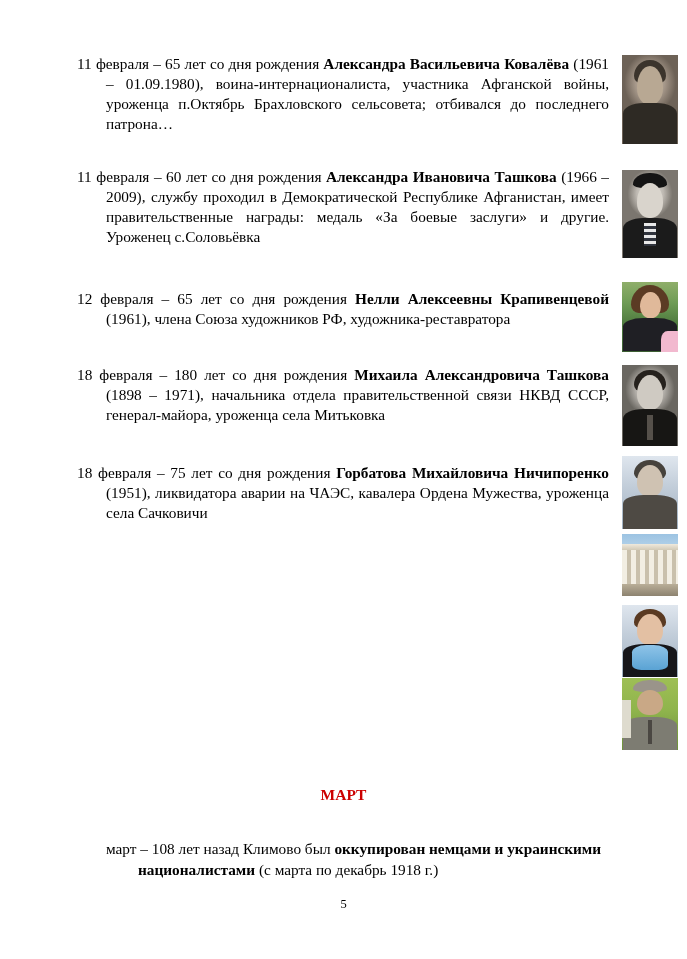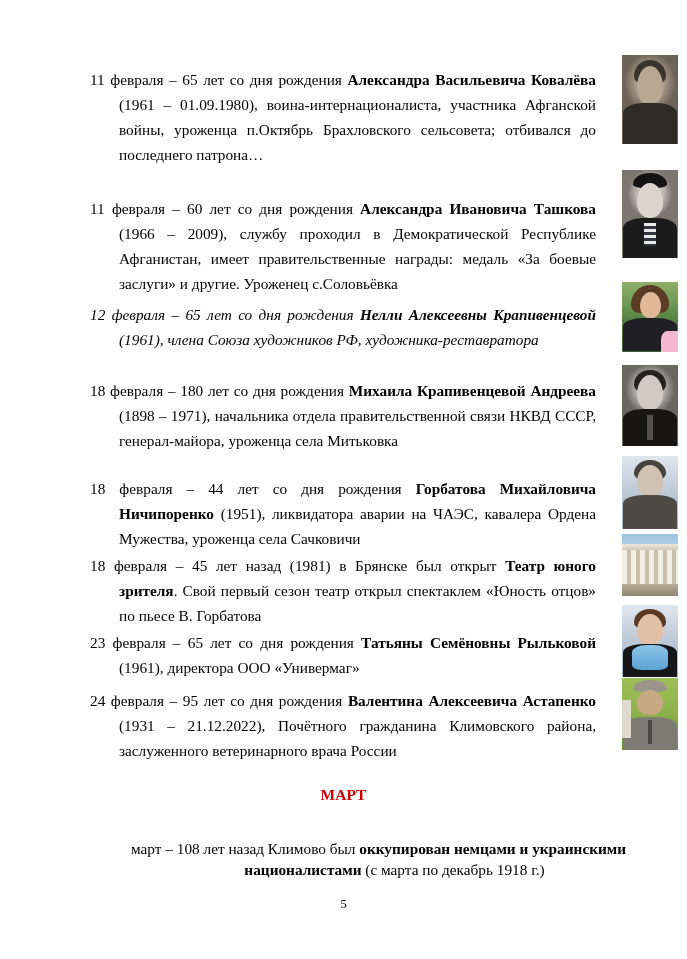--- a/index.html
+++ b/index.html
@@ -20,23 +20,23 @@
     width: 687px;
     height: 959px;
     box-sizing: border-box;
   }
 
   .entry {
     position: relative;
     margin-bottom: 13px;
   }
   .entry p {
-    margin: 16px;
+    margin: 3px;
     font-size: 15.3px;
-    line-height: 25px;
+    line-height: 20px;
     text-align: justify;
     text-indent: 0;
     padding-left: 29px;
   }
   
   .entry p {
     text-indent: -29px;
   }
 
   b { font-weight: bold; }
@@ -136,47 +136,38 @@
 </style>
 </head>
 <body style="background: rgb(255, 255, 255);">
 
 <div class="page">
 
   <div class="entry" style="position:absolute;left:74px;top:51px;width:538px;">
     <p><span>11  февраля  –  65  лет  со  дня  рождения  </span><b>Александра Васильевича Ковалёва</b><span> (1961 – 01.09.1980), воина-интернационалиста, участника Афганской войны, уроженца п.Октябрь Брахловского сельсовета; отбивался до последнего патрона…</span></p>
   </div>
 
-  <div class="entry" style="position:absolute;left:74px;top:180px;width:538px;">
+  <div class="entry" style="position:absolute;left:74px;top:164px;width:538px;">
     <p><span>11 февраля – 60 лет со дня рождения </span><b>Александра Ивановича Ташкова</b><span> (1966 – 2009), службу проходил в Демократической Республике Афганистан, имеет правительственные награды: медаль «За боевые заслуги» и другие. Уроженец с.Соловьёвка</span></p>
   </div>
 
-  <div class="entry" style="position:absolute;left:74px;top:286px;width:538px;font-style:italic;">
+  <div class="entry" style="position:absolute;left:74px;top:286px;width:538px;">
     <p><span>12  февраля  –  65  лет  со  дня  рождения  </span><b>Нелли Алексеевны Крапивенцевой</b><span> (1961), члена Союза художников РФ, художника-реставратора</span></p>
   </div>
 
   <div class="entry" style="position:absolute;left:74px;top:362px;width:538px;">
-    <p><span>18  февраля  –  180  лет  со  дня  рождения  </span><b>Михаила Крапивенцевой Андреева</b><span> (1898 – 1971), начальника отдела правительственной связи НКВД СССР, генерал-майора, уроженца села Митьковка</span></p>
+    <p><span>18  февраля  –  180  лет  со  дня  рождения  </span><b>Михаила Александровича Ташкова</b><span> (1898 – 1971), начальника отдела правительственной связи НКВД СССР, генерал-майора, уроженца села Митьковка</span></p>
   </div>
 
   <div class="entry" style="position:absolute;left:74px;top:460px;width:538px;">
-    <p><span>18 февраля – 44 лет со дня рождения </span><b>Горбатова Михайловича Ничипоренко</b><span> (1951), ликвидатора аварии на ЧАЭС, кавалера Ордена Мужества, уроженца села Сачковичи</span></p>
-  </div>
-
-  <div class="entry" style="position:absolute;left:74px;top:537px;width:538px;">
-    <p><span>18 февраля – 45 лет назад (1981) в Брянске был открыт </span><b>Театр юного зрителя</b><span>. Свой первый сезон театр открыл спектаклем «Юность отцов» по пьесе В. Горбатова</span></p>
-  </div>
-
-  <div class="entry" style="position:absolute;left:74px;top:614px;width:538px;">
-    <p><span>23 февраля – 65 лет со дня рождения </span><b>Татьяны Семёновны Рыльковой</b><span> (1961), директора ООО «Универмаг»</span></p>
-  </div>
-
-  <div class="entry" style="position:absolute;left:74px;top:672px;width:538px;">
-    <p><span>24  февраля  –  95  лет  со  дня  рождения  </span><b>Валентина Алексеевича Астапенко</b><span> (1931 – 21.12.2022), Почётного гражданина Климовского района, заслуженного ветеринарного врача России</span></p>
-  </div>
+    <p><span>18 февраля – 75 лет со дня рождения </span><b>Горбатова Михайловича Ничипоренко</b><span> (1951), ликвидатора аварии на ЧАЭС, кавалера Ордена Мужества, уроженца села Сачковичи</span></p>
+  </div>
+
+
+
 
   <div class="photo bg-sepia" style="left:622px;top:55px;width:56px;height:89px;">
     <div class="ph-inner">
       <div class="hair" style="background:#3b342c;"></div>
       <div class="face" style="background:#b8a893;"></div>
       <div class="torso" style="background:#2e2a24;"></div>
     </div>
   </div>
 
   <div class="photo bg-darkmil" style="left:622px;top:170px;width:56px;height:88px;">
@@ -238,17 +229,17 @@
       <div class="cap" style="background:#9a948a;"></div>
       <div class="face" style="background:#c9a886;top:16%;height:36%;"></div>
       <div class="torso" style="background:#7d7c72;"></div>
       <div style="position:absolute;left:46%;top:58%;width:8%;height:34%;background:#4a4742;"></div>
       <div style="position:absolute;left:0;top:30%;width:16%;height:54%;background:#dedbce;"></div>
     </div>
   </div>
 
   <div class="month-heading" style="top: 786px; color: rgb(204, 0, 0);">МАРТ</div>
 
-  <div class="march-note" style="left:106px;top:838px;width:513px;text-align:center;"><span>март – 108 лет назад  Климово был </span><b>оккупирован немцами и украинскими националистами</b><span> (с марта по декабрь 1918 г.)</span></div>
+  <div class="march-note" style="left:106px;top:838px;width:513px;"><span>март – 108 лет назад  Климово был </span><b>оккупирован немцами и украинскими националистами</b><span> (с марта по декабрь 1918 г.)</span></div>
 
   <div class="page-number" style="top:897px;">5</div>
 
 </div>
 
 </body></html>

